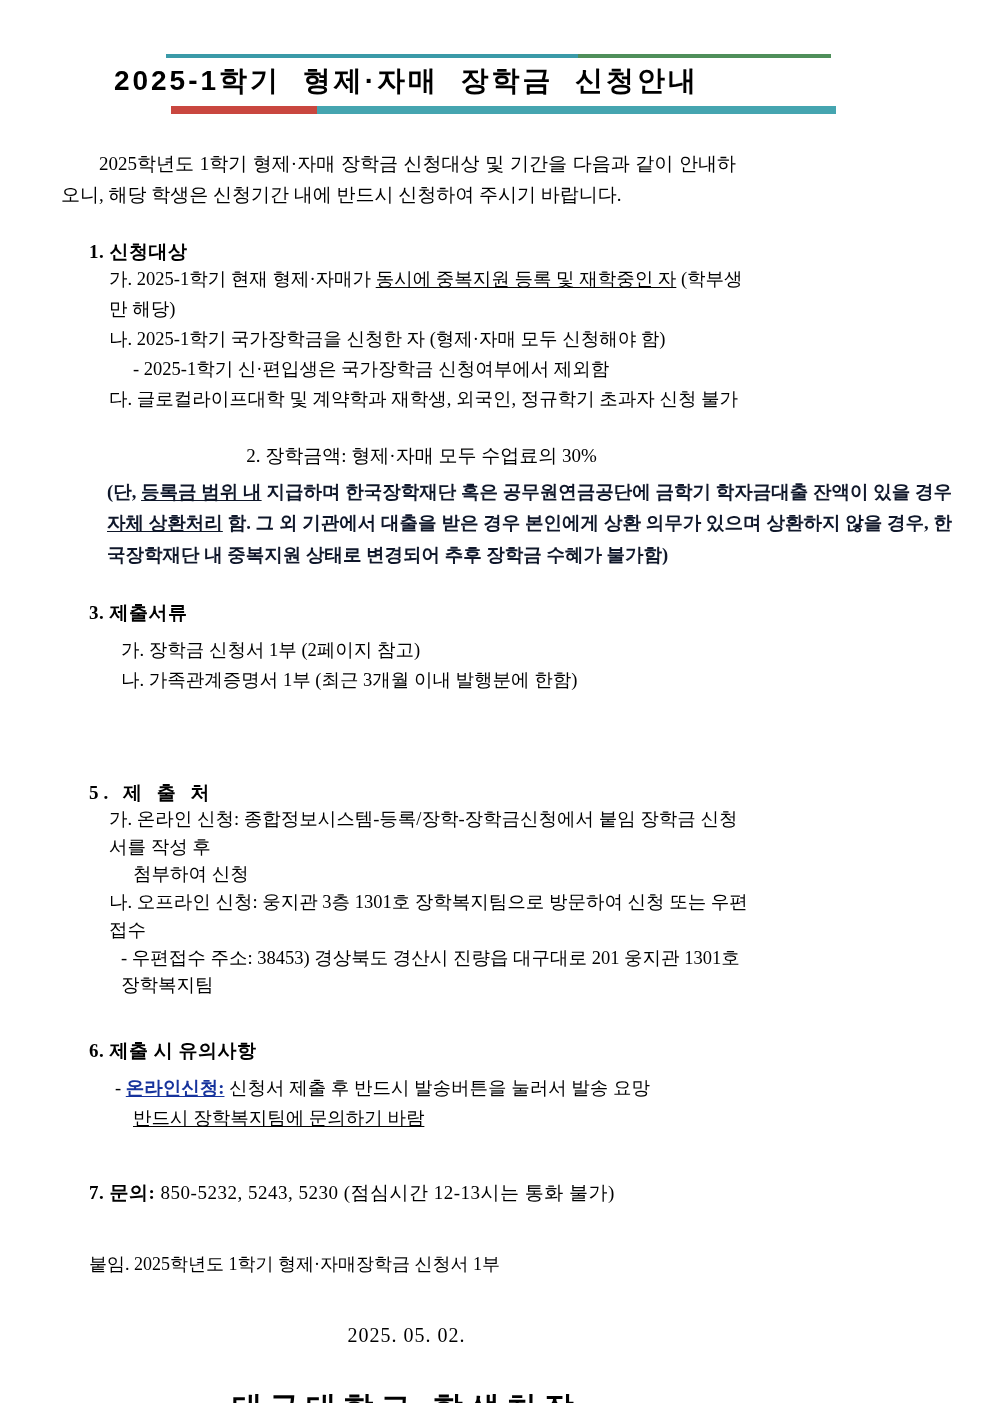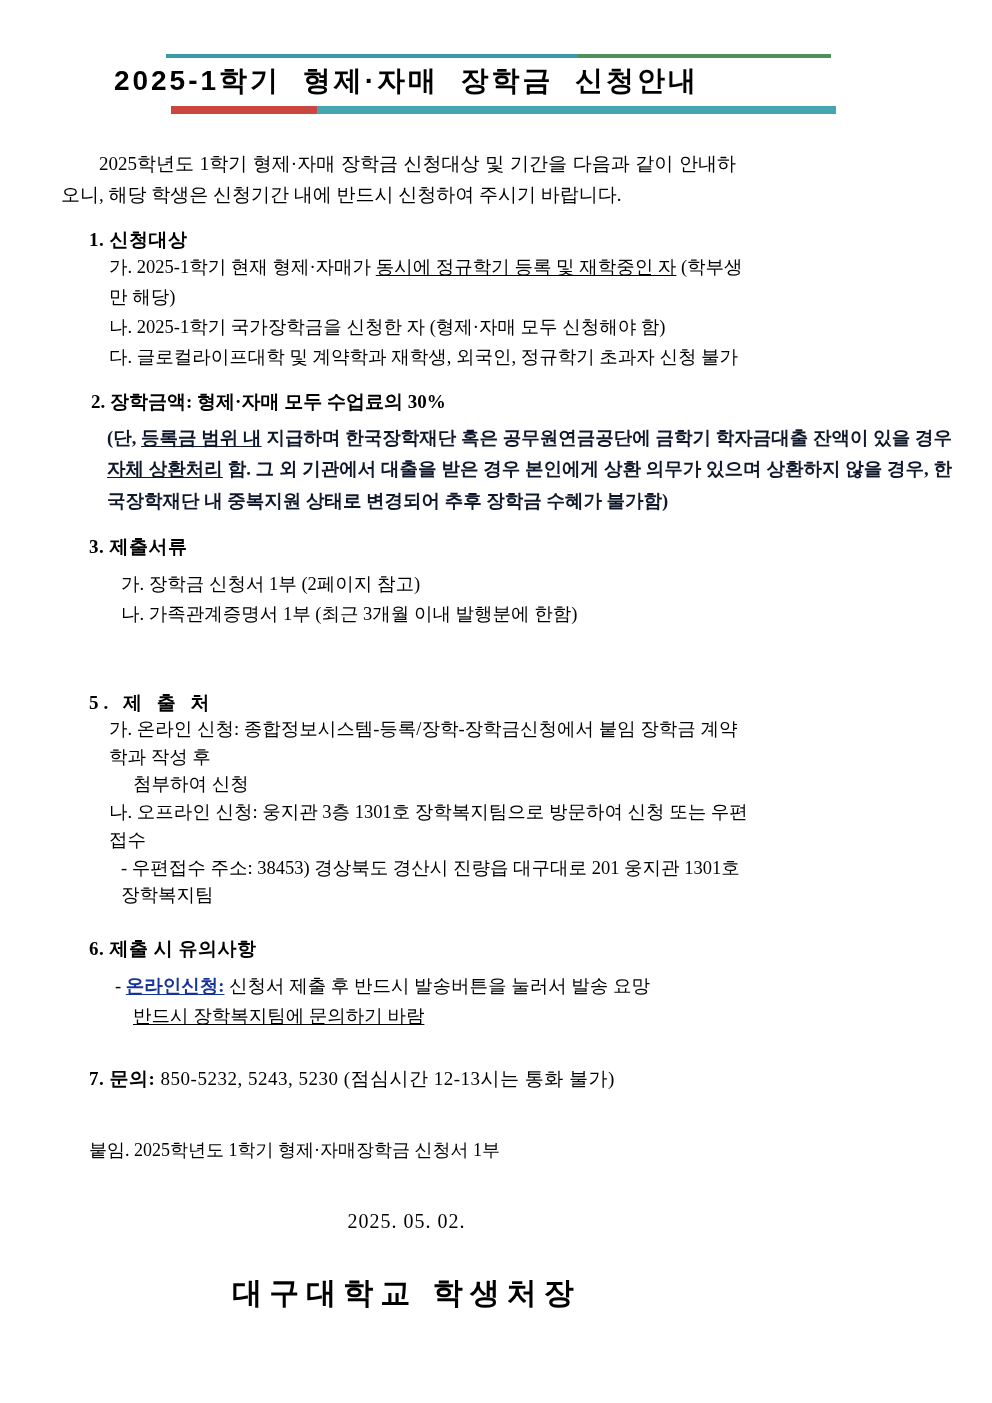--- a/index.html
+++ b/index.html
@@ -61,21 +61,21 @@
   .intro {
     margin: 26px 16px 0 0;
     font-size: 19px;
     line-height: 1.65;
     text-align: justify;
     text-justify: inter-word;
   }
   .intro .indent { display: inline-block; width: 38px; }
 
   .section {
-    margin-top: 16px;
+    margin-top: 28px;
   }
   .sec-head {
     font-size: 19px;
     font-weight: bold;
     margin-left: 28px;
     letter-spacing: 0.5px;
   }
   .sec-head.spaced { letter-spacing: 5px; }
   .line {
     font-size: 18.5px;
@@ -94,22 +94,23 @@
     line-height: 1.72;
     color: #0f172a;
     font-weight: bold;
     text-align: justify;
   }
   .blue-plain { color: #1f36c7; }
   .navy-bold { color: #16339c; font-weight: bold; }
 
   .amount-head {
     font-size: 19px;
-    font-weight: bold;
+    font-weight: normal;
     margin-left: 30px;
+    text-align: center;
   }
 
   .bullet-line {
     font-size: 18.5px;
     line-height: 1.62;
     margin-left: 54px;
   }
 
   .attach {
     margin: 46px 0 0 28px;
@@ -145,22 +146,23 @@
 
   <p class="intro">
     <span class="indent"></span><span>2025학년도  1학기  형제·자매  장학금  신청대상  및  기간을  다음과  같이  안내하오니, 해당 학생은 신청기간 내에 반드시 신청하여 주시기 바랍니다.</span>
   </p>
 
   <div class="section">
     <div class="sec-head">
       <span>1.</span>
       <span>신청대상</span>
     </div>
-    <div class="line">가. 2025-1학기 현재 형제·자매가 <u>동시에 정규학기 등록 및 재학중인 자</u> (학부생만 해당)</div>
+    <div class="line">가. 2025-1학기 현재 형제·자매가 <u>동시에 중복지원 등록 및 재학중인 자</u> (학부생만 해당)</div>
     <div class="line">나. 2025-1학기 국가장학금을 신청한 자 (형제·자매 모두 신청해야 함)</div>
+    <div class="line sub">- 2025-1학기 신·편입생은 국가장학금 신청여부에서 제외함</div>
     <div class="line">다. 글로컬라이프대학 및 계약학과 재학생, 외국인, 정규학기 초과자 신청 불가</div>
   </div>
 
   <div class="section">
     <div class="amount-head">
       <span>2.</span>
       <span>장학금액:  형제·자매  모두  수업료의 30%</span>
     </div>
     <div class="red-block">
       (단, <u>등록금 범위 내</u> 지급하며 한국장학재단 혹은 공무원연금공단에 금학기 학자금대출 잔액이 있을 경우 <u>자체 상환처리</u> 함. 그 외 기관에서 대출을 받은 경우 본인에게 상환 의무가 있으며 상환하지 않을 경우, 한국장학재단 내 중복지원 상태로 변경되어 추후 장학금 수혜가 불가함)
@@ -180,21 +182,21 @@
   <div class="section">
     <div class="gap-sm"></div>
   </div>
 
   <div class="section">
     <div class="gap-md"></div>
     <div class="sec-head spaced">
       <span>5.</span>
       <span>제 출 처</span>
     </div>
-    <div class="line tight">가.  온라인 신청: 종합정보시스템-등록/장학-장학금신청에서  붙임  장학금  계약학과  작성  후</div>
+    <div class="line tight">가.  온라인 신청: 종합정보시스템-등록/장학-장학금신청에서  붙임  장학금  신청서를  작성  후</div>
     <div class="line tight sub">첨부하여 신청</div>
     <div class="line tight">나. 오프라인 신청: 웅지관 3층 1301호 장학복지팀으로 방문하여 신청 또는 우편접수</div>
     <div class="line tight sub2">- 우편접수 주소: 38453) 경상북도 경산시 진량읍 대구대로 201 웅지관 1301호 장학복지팀</div>
   </div>
 
   <div class="section">
     <div class="gap-sm"></div>
     <div class="sec-head">
       <span>6.</span>
       <span>제출 시 유의사항</span>

